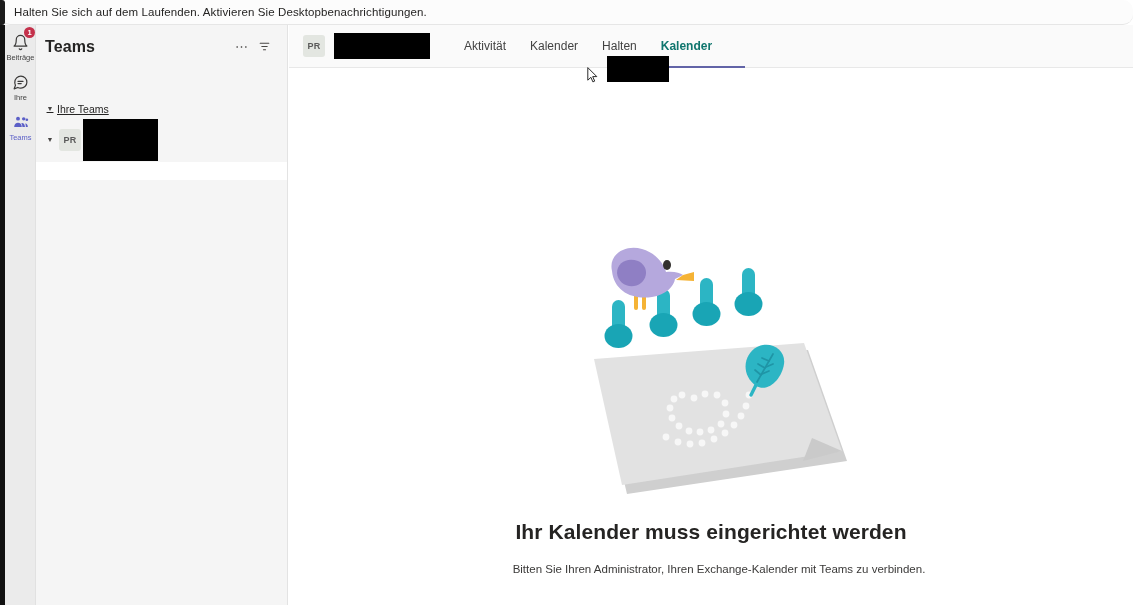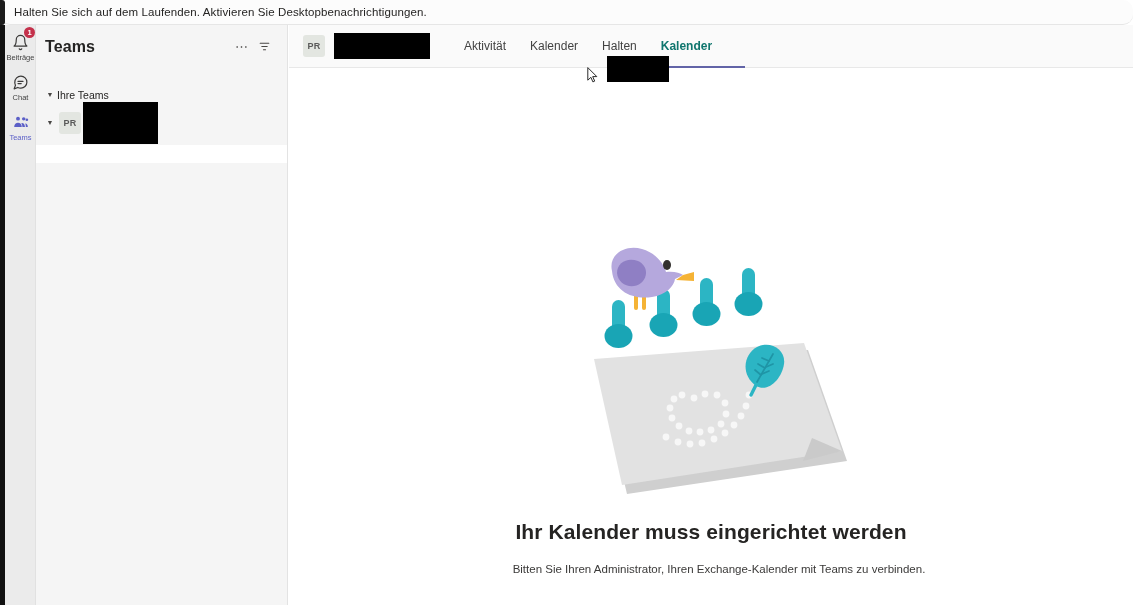--- a/index.html
+++ b/index.html
@@ -152,24 +152,25 @@
   }
   .dots {
     font-size: 13px;
     line-height: 10px;
     letter-spacing: 1px;
     color: #484644;
   }
 
   .section-head {
     display: flex;
-    align-items: flex-end;
+    align-items: center;
     height: 18px;
     padding-left: 8px;
-    margin-top: 15px;
+    margin-top: 32px;
+    text-decoration: underline;
   }
   .chev {
     width: 12px;
     display: inline-block;
     text-align: center;
     font-size: 7px;
     color: #484644;
     line-height: 12px;
   }
   .section-title {
@@ -356,21 +357,21 @@
       <div class="rail-label">Beiträge</div>
     </div>
 
     <div class="rail-item">
       <div class="rail-icon">
         <svg width="17" height="17" viewBox="0 0 24 24" fill="none" stroke="#3b3a39" stroke-width="1.7" stroke-linecap="round" stroke-linejoin="round">
           <path d="M21 11.5a8.38 8.38 0 0 1-9 8.4 8.5 8.5 0 0 1-3.8-.9L3 21l1.9-5A8.38 8.38 0 0 1 4 11.5a8.5 8.5 0 0 1 8.5-8.5A8.38 8.38 0 0 1 21 11.5z"></path>
           <path d="M8.5 10.5h7M8.5 13.5h4.5"></path>
         </svg>
       </div>
-      <div class="rail-label">Chat</div>
+      <div class="rail-label">Ihre</div>
     </div>
 
     <div class="rail-item active">
       <div class="rail-icon">
         <svg width="18" height="18" viewBox="0 0 24 24" fill="#5b5fc7">
           <circle cx="8" cy="7.5" r="2.6"></circle>
           <circle cx="15.6" cy="7.8" r="2.3"></circle>
           <circle cx="19.8" cy="9" r="1.8"></circle>
           <path d="M3 18c0-3 2.3-5 5-5s5 2 5 5v.6H3z"></path>
           <path d="M13.2 13.3c2.4.2 4 2.1 4 4.6v.7h-3.4v-.6c0-1.8-.5-3.4-1.4-4.5z"></path>

